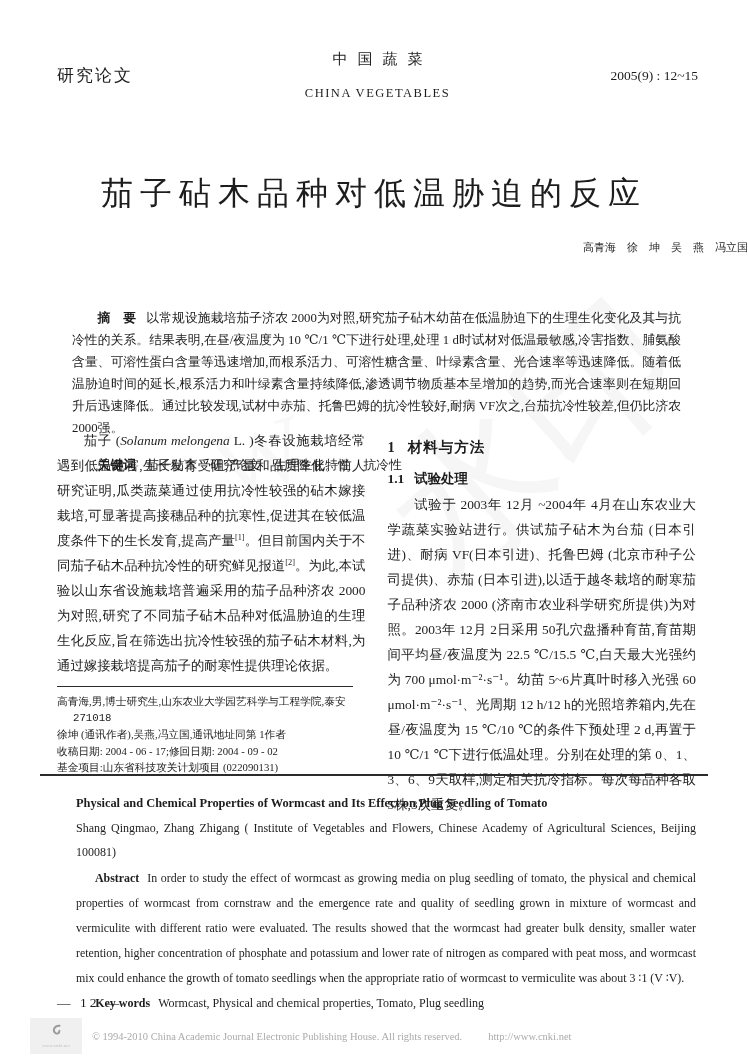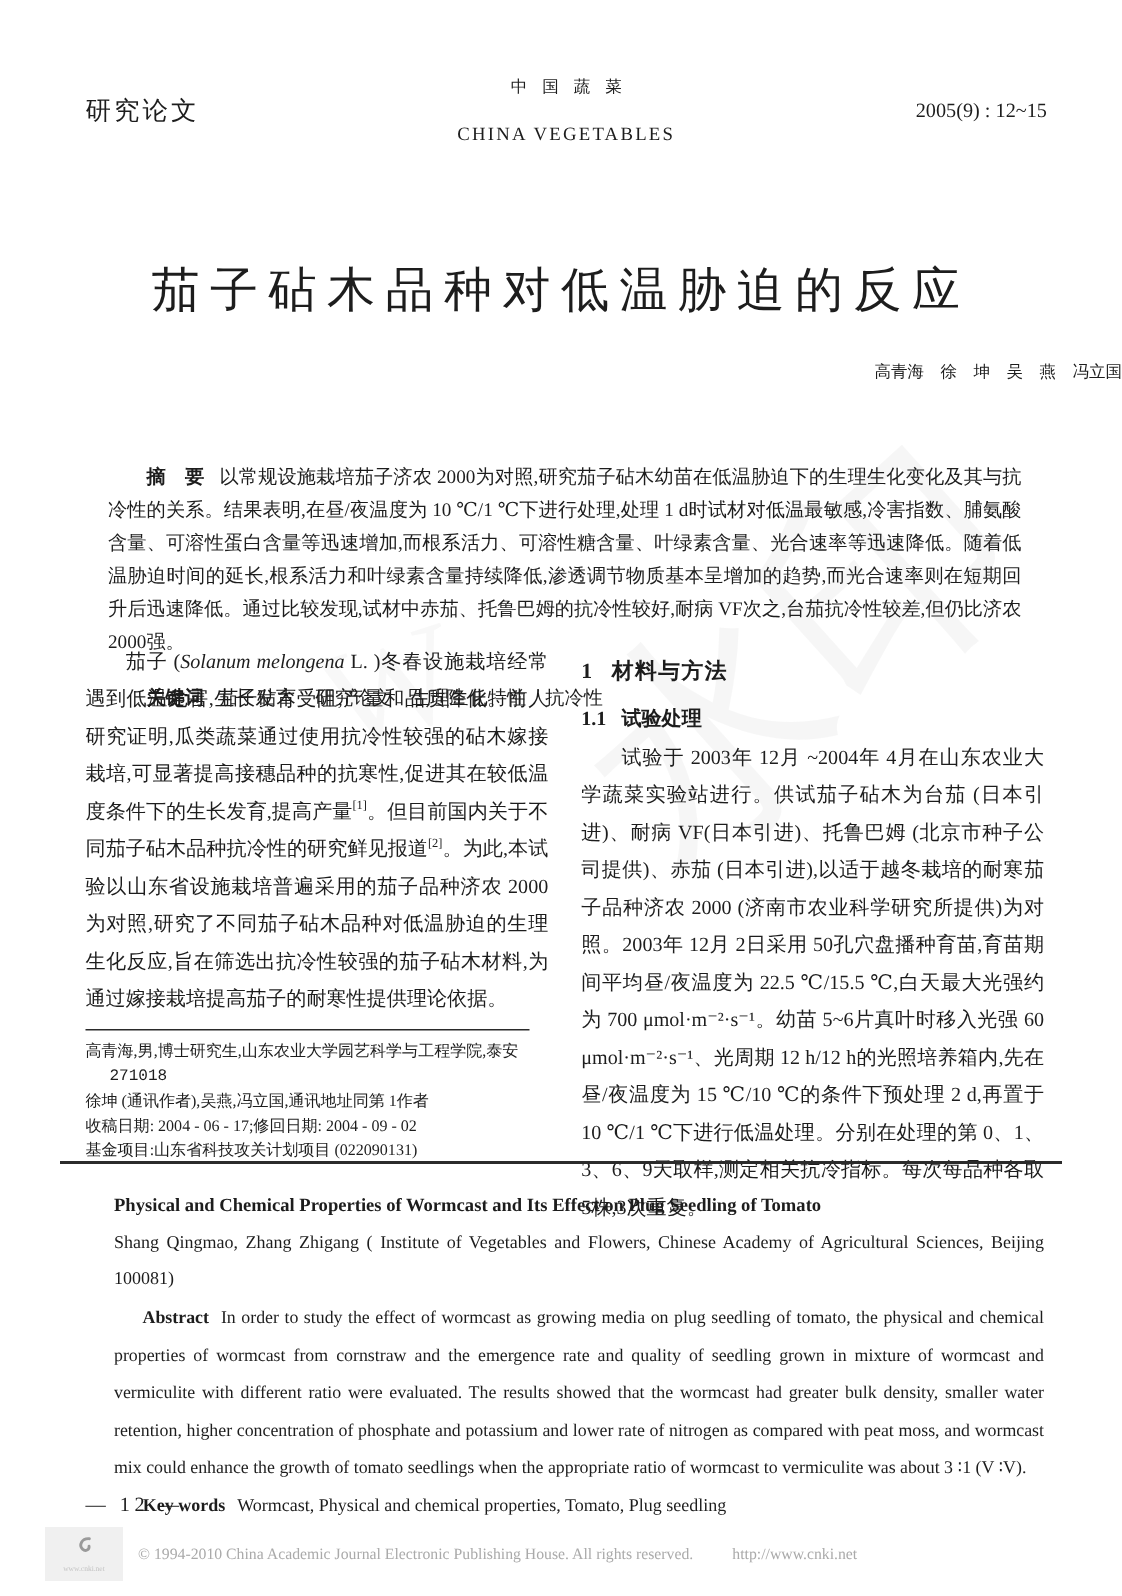--- a/index.html
+++ b/index.html
@@ -4,21 +4,21 @@
 <style>
   html,body{margin:0;padding:0;background:#fff;}
   .page{
     position:relative;width:748px;height:1064px;background:#fff;overflow:hidden;
     font-family:"Liberation Serif","DejaVu Serif",serif;color:#1d1d1d;
   }
   
   .header{position:absolute;top:50px;left:57px;right:50px;display:flex;justify-content:space-between;align-items:center;}
   .header .left{font-size:17px;letter-spacing:2px;width:150px;}
   .header .center{text-align:center;flex:1;}
-  .header .journal-cn{font-size:11px;letter-spacing:10px;text-indent:10px;}
+  .header .journal-cn{font-size:15px;letter-spacing:10px;text-indent:10px;}
   .header .journal-en{font-size:12.5px;letter-spacing:1.5px;margin-top:17px;}
   .header .right{font-size:13.5px;width:150px;text-align:right;}
   
   .title{position:absolute;top:172px;left:0;right:0;text-align:center;font-size:32px;letter-spacing:7px;}
   .authors{position:absolute;top:240px;left:0;right:0;text-align:right;font-size:11px;}
   
   .abstract-block{position:absolute;top:292px;left:57px;right:52px;font-size:12.8px;line-height:22px;text-align:justify;}
   .abstract-block p{margin:15px;text-indent:2em;}
   .lead-label{font-weight:bold;margin-right:10px;}
   .keywords-line{margin-top:1px;text-indent:2em;}

